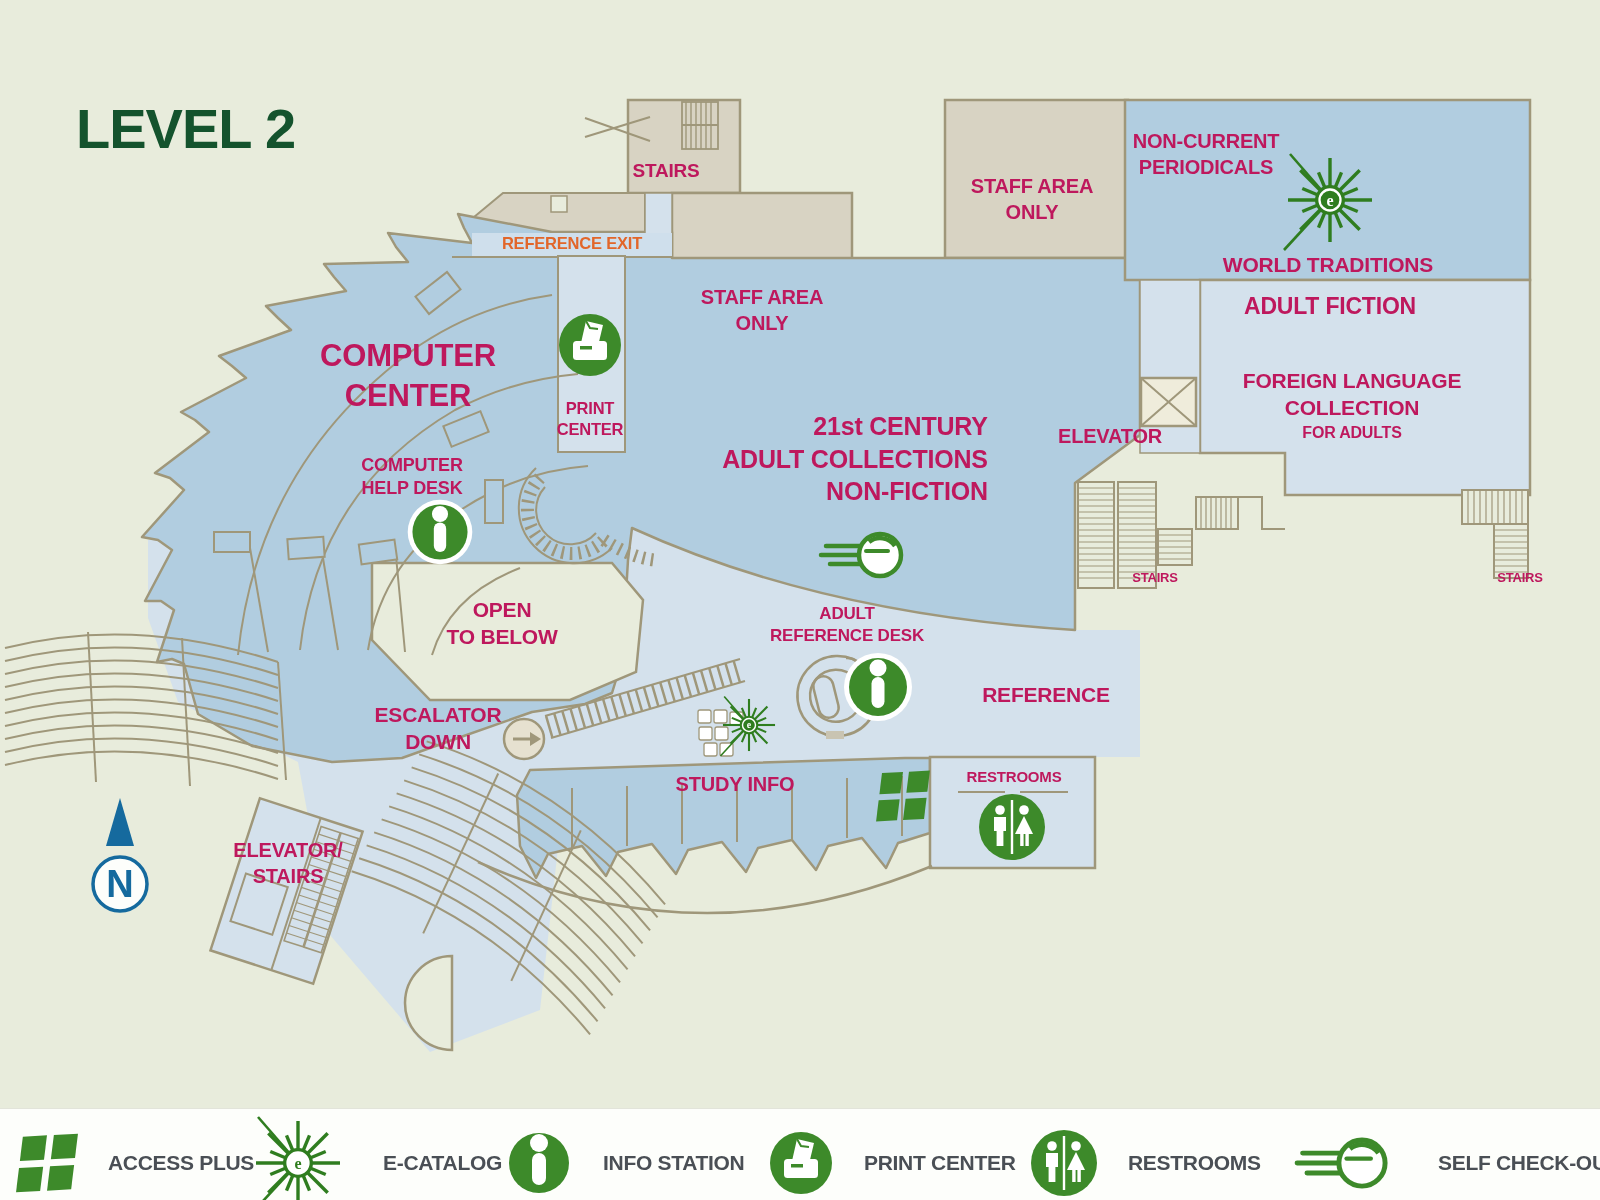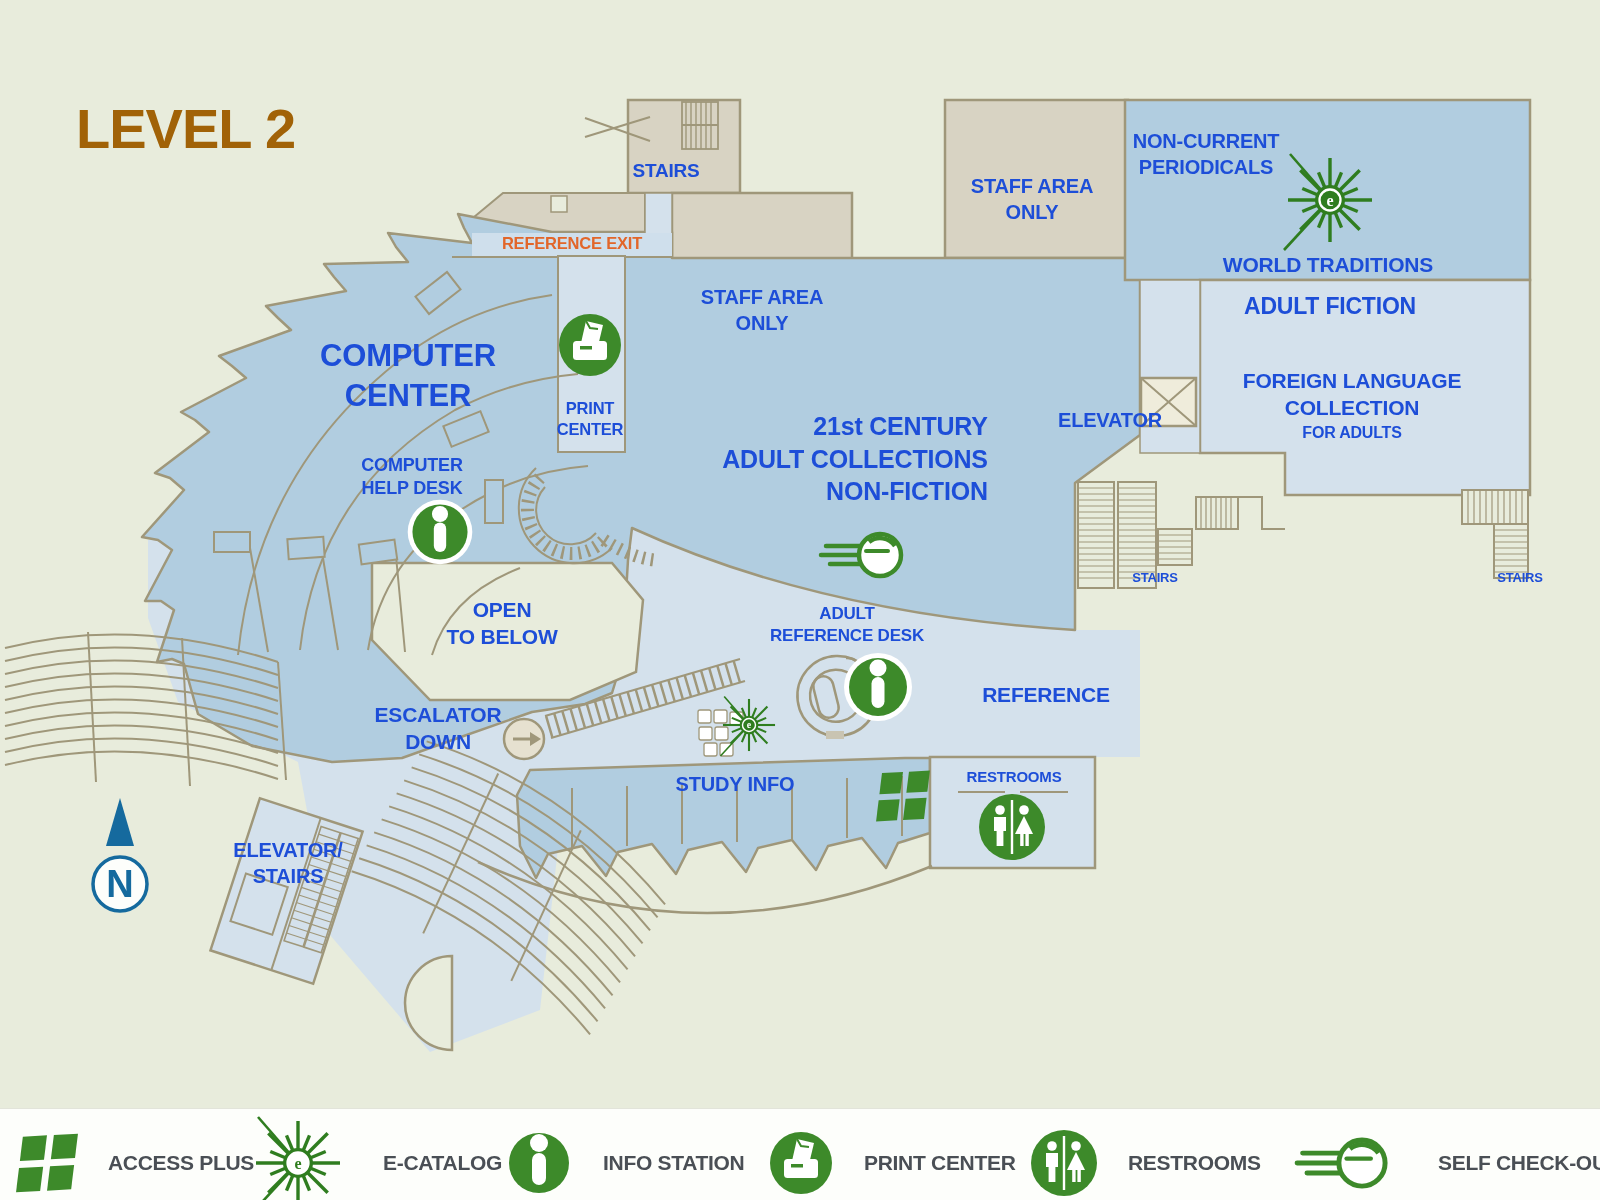--- a/index.html
+++ b/index.html
@@ -1,21 +1,21 @@
 <!DOCTYPE html>
 <html><head>
 <meta charset="utf-8">
 <style>
   html,body{margin:0;padding:0;}
   body{width:1600px;height:1200px;position:relative;font-family:"Liberation Sans",sans-serif;background:#e8ecdc;overflow:hidden;}
   #map{position:absolute;left:0;top:0;}
   .map-label{position:absolute;transform:translate(-50%,-50%);text-align:center;white-space:pre-line;
-    font-weight:bold;color:#1d4ed8;line-height:1.3;letter-spacing:-0.2px;}
+    font-weight:bold;color:#be185d;line-height:1.3;letter-spacing:-0.2px;}
   .lab-orange{color:#e2662a;}
-  #page-title{position:absolute;left:76px;top:96px;font-weight:bold;font-size:56px;color:#a16207;letter-spacing:-1px;}
+  #page-title{position:absolute;left:76px;top:96px;font-weight:bold;font-size:56px;color:#14532d;letter-spacing:-1px;}
   #legend{position:absolute;left:0;top:1108px;width:1600px;height:92px;background:#fdfefb;border-top:1px solid #e2e4da;}
   .legend-item{position:absolute;top:0;height:108px;display:flex;align-items:center;gap:30px;}
   .legend-label{font-weight:bold;font-size:21px;color:#4a4f55;letter-spacing:-0.3px;white-space:nowrap;}
   .legend-icon{flex:0 0 auto;}
 </style>
 </head>
 <body>
 
 <svg id="map" width="1600" height="1108" viewBox="0 0 1600 1108">
   <defs>
@@ -412,21 +412,21 @@
 HELP DESK</div>
 <div class="map-label" style="left:590px;top:419px;font-size:16.5px;">PRINT
 CENTER</div>
 <div class="map-label" style="left:1206px;top:154px;font-size:20px;">NON-CURRENT
 PERIODICALS</div>
 <div class="map-label" style="left:1328px;top:265px;font-size:21px;">WORLD TRADITIONS</div>
 <div class="map-label" style="left:1330px;top:307px;font-size:23px;">ADULT FICTION</div>
 <div class="map-label" style="left:1352px;top:394px;font-size:21px;">FOREIGN LANGUAGE
 COLLECTION</div>
 <div class="map-label" style="left:1352px;top:433px;font-size:16px;">FOR ADULTS</div>
-<div class="map-label" style="left:1110px;top:420px;font-size:20px;">ELEVATOR</div>
+<div class="map-label" style="left:1110px;top:436px;font-size:20px;">ELEVATOR</div>
 <div class="map-label" style="left:855px;top:459px;font-size:25px;text-align:right;">21st CENTURY
 ADULT COLLECTIONS
 NON-FICTION</div>
 <div class="map-label" style="left:847px;top:625px;font-size:17px;">ADULT
 REFERENCE DESK</div>
 <div class="map-label" style="left:998px;top:695px;font-size:21px;margin-left:48px;">REFERENCE</div>
 <div class="map-label" style="left:502px;top:623px;font-size:21px;">OPEN
 TO BELOW</div>
 <div class="map-label" style="left:438px;top:728px;font-size:21px;">ESCALATOR
 DOWN</div>

